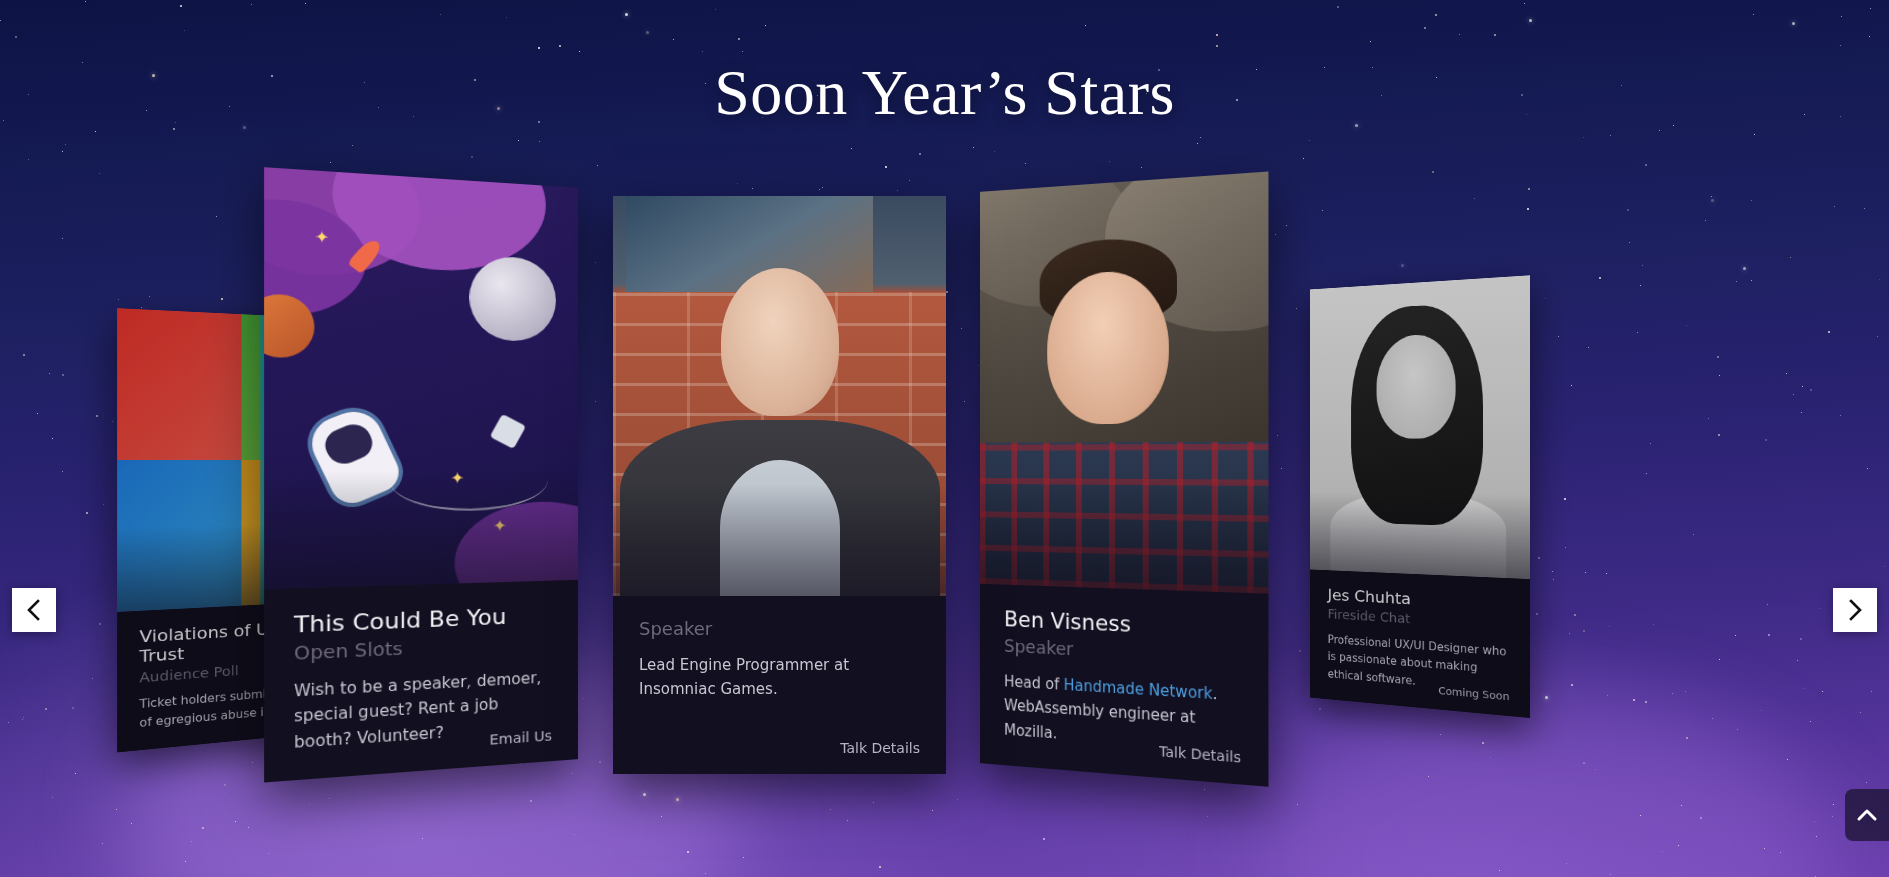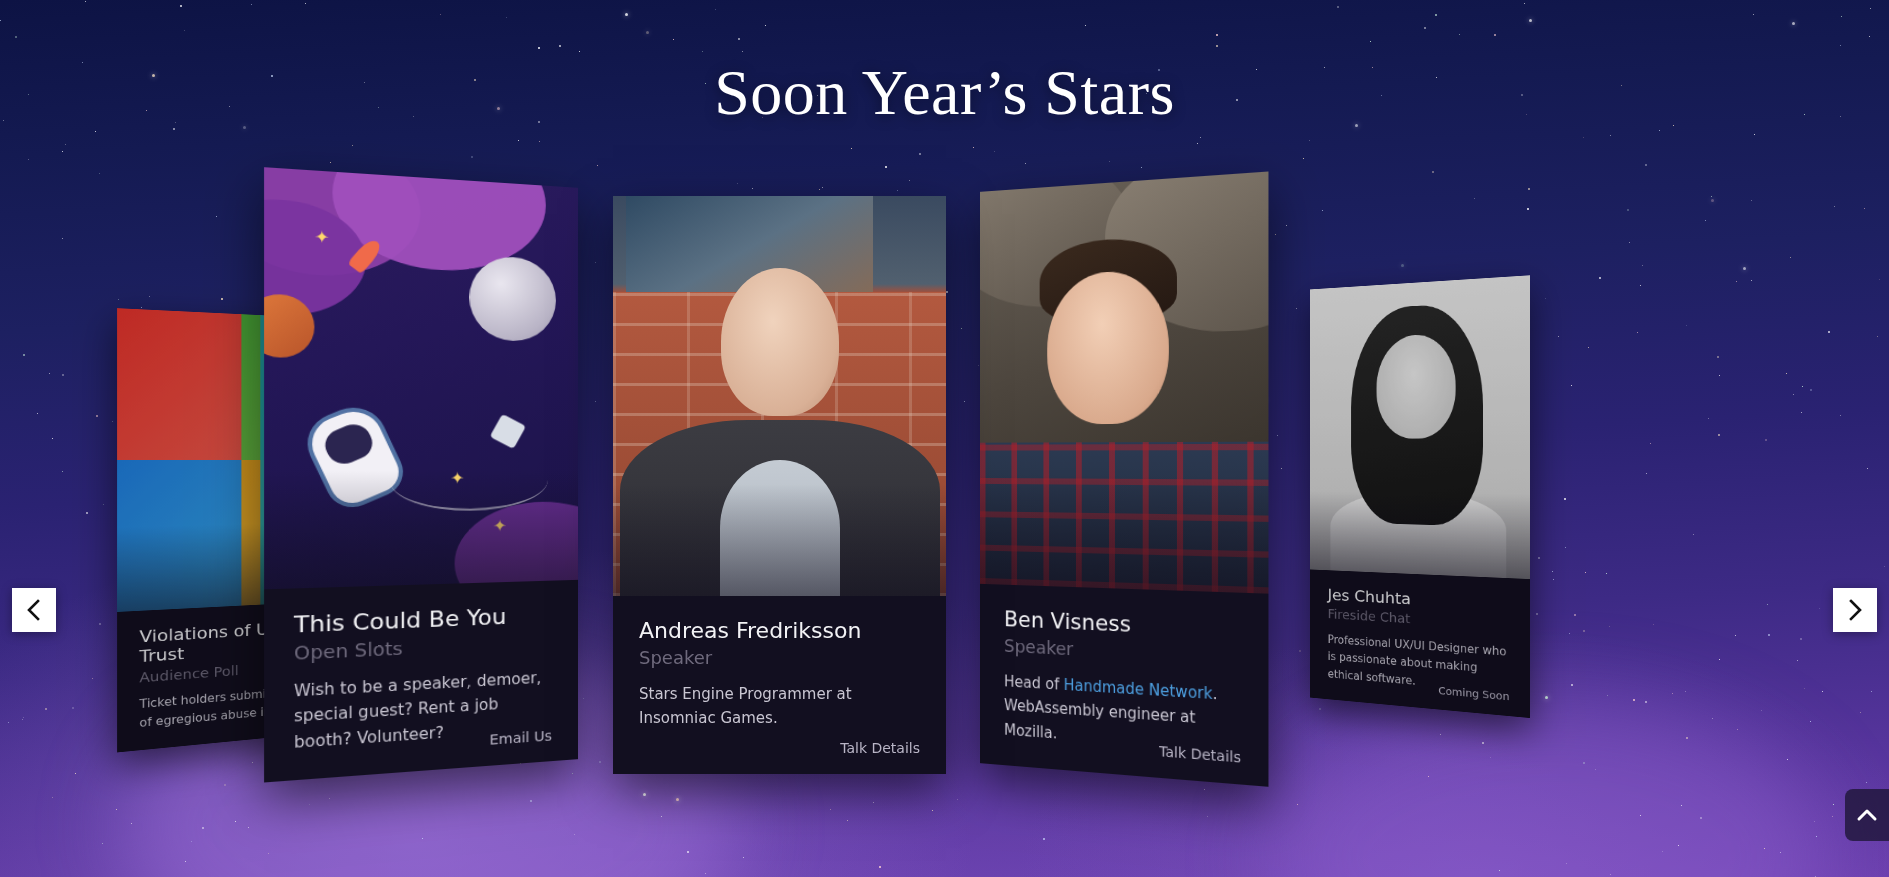--- a/index.html
+++ b/index.html
@@ -916,24 +916,23 @@
       <div class="art-photo photo-andreas">
         <span class="painting"></span>
         <span class="brick"></span>
         <span class="torso"></span>
         <span class="shirt"></span>
         <span class="head"></span>
       </div>
       <div class="media-veil"></div>
     </div>
     <div class="body">
-      <div class="name">Andreas Fredriksson</div>
       <div class="role">Speaker</div>
       <div class="desc">
-        <span>Stars Engine Programmer at Insomniac Games.</span>
+        <span>Lead Engine Programmer at Insomniac Games.</span>
       </div>
       <a class="cta" href="#">Talk Details</a>
     </div>
   </div>
 
   <div class="card pos-right">
     <div class="media">
       <div class="art-photo photo-ben">
         <span class="rock" style="left:-40px; top:-30px; width:200px; height:150px;"></span>
         <span class="rock" style="right:-50px; top:-20px; width:210px; height:170px;"></span>

